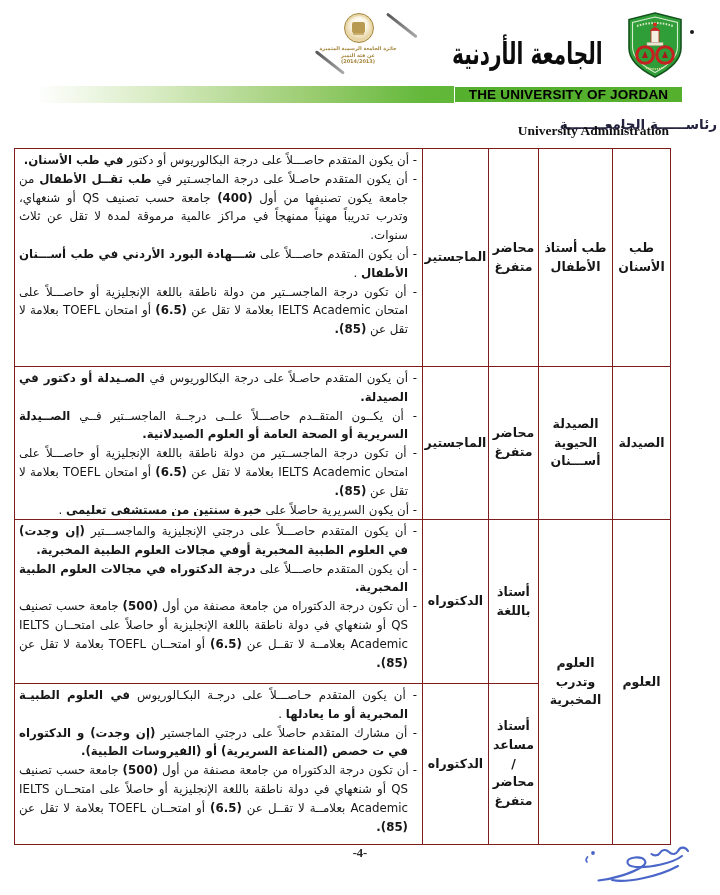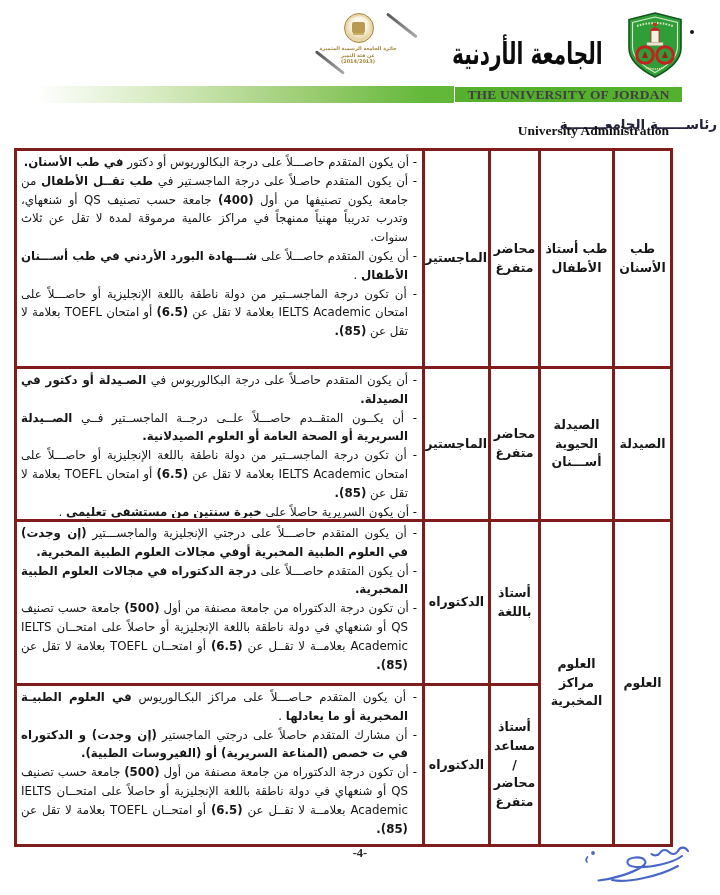--- a/index.html
+++ b/index.html
@@ -23,31 +23,31 @@
     justify-content:flex-end;direction:rtl;color:#0c0c0c;font-weight:bold;font-size:20px;
     transform:scaleY(1.5);transform-origin:center;letter-spacing:-0.5px;white-space:nowrap;}
 
   .shield{left:626px;top:12px;}
   .corner-dot{left:690px;top:30px;width:4px;height:4px;border-radius:50%;background:#1a1a1a;}
 
   .banner{left:36px;top:86px;width:647px;height:17px;
     background:linear-gradient(90deg, rgba(235,245,226,0) 0%, #d9ecc4 18%, #9ccd72 42%, #63b83a 60%, #52af2a 100%);}
   .banner-core{position:absolute;right:0;top:0;width:227px;height:15px;background:#54b02d;
     border:1px solid #ffffff;display:flex;align-items:center;justify-content:center;}
-  .banner-text{color:#404040;font-family:Liberation Serif, serif;font-weight:bold;
+  .banner-text{color:#000000;font-family:Liberation Sans, sans-serif;font-weight:bold;
     font-size:13.5px;letter-spacing:.2px;white-space:nowrap;}
 
   .admin-ar{right:3px;top:116px;direction:rtl;color:#23233f;font-weight:bold;font-size:13.5px;white-space:nowrap;}
   .admin-en{left:497px;top:123px;width:172px;text-align:right;color:#111;
     font-family:"Liberation Serif",serif;font-weight:bold;font-size:13.5px;white-space:nowrap;}
 
   
   .doc-table{left:14px;top:148px;}
   table{border-collapse:collapse;table-layout:fixed;width:656px;direction:rtl;}
-  td{border:3px solid #7f1d1d;vertical-align:middle;color:#161616;overflow:hidden;}
+  td{border:1px solid #7f1d1d;vertical-align:middle;color:#161616;overflow:hidden;}
   tr:nth-child(1){height:218px;} tr:nth-child(2){height:153px;}
   tr:nth-child(3){height:164px;} tr:nth-child(4){height:161px;}
   .center-cell{text-align:center;font-weight:bold;font-size:12.5px;line-height:1.5;padding:1px;}
   .req-cell{vertical-align:top;padding:2px 5px 1px 4px;}
   .req-wrap{overflow:hidden;text-align:justify;font-size:11.8px;line-height:18.8px;}
   tr:nth-child(1) .req-wrap{height:211px;} tr:nth-child(2) .req-wrap{height:147px;}
   tr:nth-child(3) .req-wrap{height:158px;} tr:nth-child(4) .req-wrap{height:155px;}
   .bullet{padding-right:9px;text-indent:-9px;}
   .bullet b{font-weight:bold;}
 
@@ -155,21 +155,21 @@
               <div class="bullet"><span>- أن يكون السريرية حاصلاً على </span><b>خبرة سنتين من مستشفى تعليمي</b><span> .</span></div>
             </div>
           </td>
         </tr>
         <tr>
           <td class="center-cell" rowspan="2">
             <div>العلوم</div>
           </td>
           <td class="center-cell" rowspan="2">
             <div>العلوم</div>
-            <div>مراكز</div>
+            <div>وتدرب</div>
             <div>المخبرية</div>
           </td>
           <td class="center-cell">
             <div>أستاذ</div>
             <div>باللغة</div>
           </td>
           <td class="center-cell">
             <div>الدكتوراه</div>
           </td>
           <td class="req-cell">
@@ -186,21 +186,21 @@
             <div>مساعد</div>
             <div>/</div>
             <div>محاضر</div>
             <div>متفرغ</div>
           </td>
           <td class="center-cell">
             <div>الدكتوراه</div>
           </td>
           <td class="req-cell">
             <div class="req-wrap">
-              <div class="bullet"><span>- أن يكون المتقدم حـاصـــلاً على مراكز البكـالوريوس </span><b>في العلوم الطبيـة المخبرية أو ما يعادلها</b><span> .</span></div>
+              <div class="bullet"><span>- أن يكون المتقدم حـاصـــلاً على درجـة البكـالوريوس </span><b>في العلوم الطبيـة المخبرية أو ما يعادلها</b><span> .</span></div>
               <div class="bullet"><span>- أن مشارك المتقدم حاصلاً على درجتي الماجستير </span><b>(إن وجدت) و الدكتوراه في ت خصص (المناعة السريرية) أو (الفيروسات الطبية).</b></div>
               <div class="bullet"><span>- أن تكون درجة الدكتوراه من جامعة مصنفة من أول </span><b>(500)</b><span> جامعة حسب تصنيف QS أو شنغهاي في دولة ناطقة باللغة الإنجليزية أو حاصلاً على امتحــان IELTS Academic بعلامــة لا تقــل عن </span><b>(6.5)</b><span> أو امتحــان TOEFL بعلامة لا تقل عن </span><b>(85).</b></div>
             </div>
           </td>
         </tr>
       </tbody>
   </table>
 </div>
 
 <div class="abs page-number">-4-</div>

